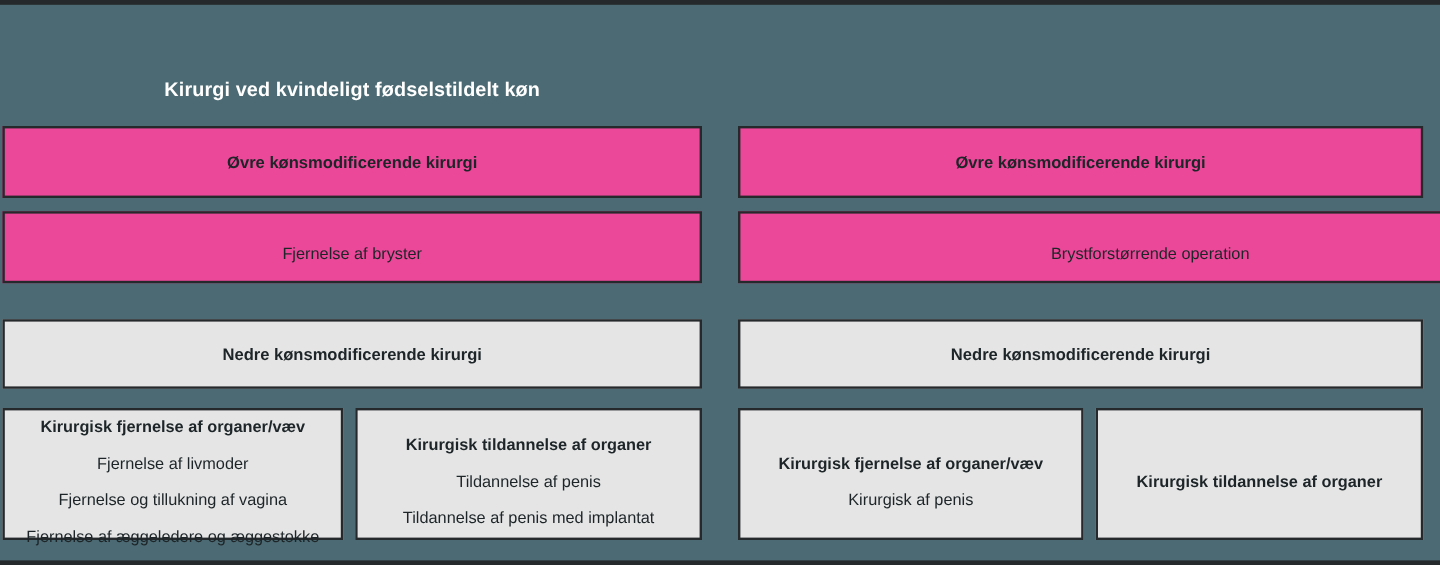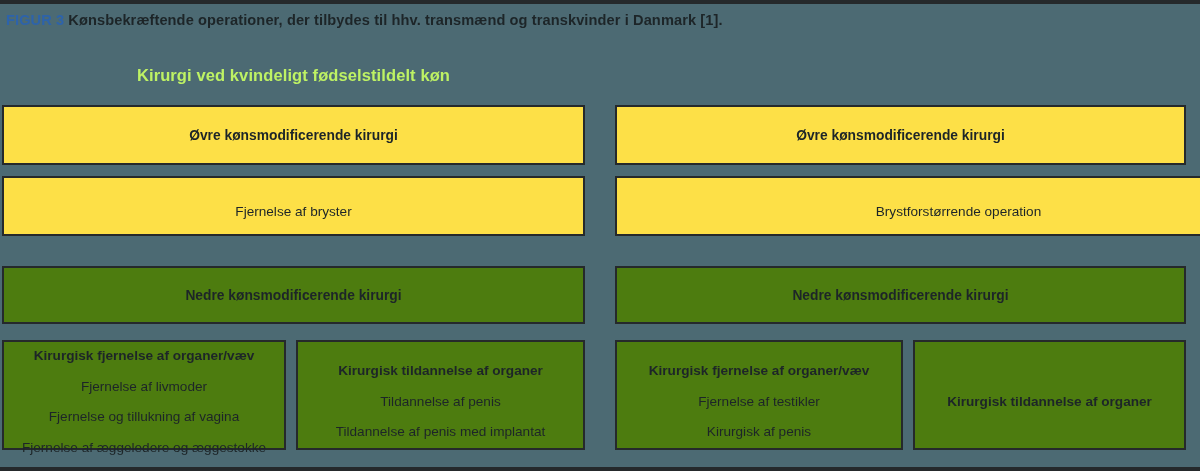--- a/index.html
+++ b/index.html
@@ -47,40 +47,40 @@
   }
   
   .col-header {
     position: absolute;
     top: 63px;
     height: 24px;
     line-height: 24px;
     text-align: center;
     font-size: 16.5px;
     font-weight: bold;
-    color: #bef264;
+    color: #ffffff;
     letter-spacing: 0.1px;
   }
   #hdr-left  { left: 2px;   width: 583px; }
   #hdr-right { left: 615px; width: 571px; }
 
   
   .box {
     position: absolute;
-    background: #fde047;
+    background: #ec4899;
     border: 2px solid #25292b;
     box-sizing: border-box;
     display: flex;
     flex-direction: column;
     align-items: center;
     justify-content: center;
     color: #1d2528;
     text-align: center;
   }
-  .box.light { background: #4d7c0f; }
+  .box.light { background: #e5e5e5; }
 
   .box .line {
     font-size: 13.6px;
     line-height: 19.5px;
     font-weight: normal;
     white-space: nowrap;
     margin-top: 11px;
   }
   .box .line.head {
     font-weight: bold;
@@ -114,23 +114,20 @@
     box-sizing: border-box;
   }
 </style>
 </head>
 <body>
 
 <div id="figure-root">
 
   <div class="rule-top"></div>
 
-  <div class="caption">
-    <span class="figlabel">FIGUR 3</span><span>Kønsbekræftende operationer, der tilbydes til hhv. transmænd og transkvinder i Danmark [1].</span>
-  </div>
 
   <div class="col-header" id="hdr-left">Kirurgi ved kvindeligt fødselstildelt køn</div>
 
   <div class="box" id="l-upper-title">
     <div class="title-only">Øvre kønsmodificerende kirurgi</div>
   </div>
 
   <div class="box" id="l-upper-item">
     <div class="line">Fjernelse af bryster</div>
   </div>
@@ -164,21 +161,20 @@
     <div class="line">Brystforstørrende operation</div>
   </div>
 
   <div class="box light" id="r-lower-title">
     <div class="title-only">Nedre kønsmodificerende kirurgi</div>
   </div>
 
   <div class="box light" id="r-lower-rm">
     <div class="stack">
       <div class="line head">Kirurgisk fjernelse af organer/væv</div>
-      <div class="line">Fjernelse af testikler</div>
       <div class="line">Kirurgisk af penis</div>
     </div>
   </div>
 
   <div class="box light" id="r-lower-cr">
     <div class="stack">
       <div class="line head">Kirurgisk tildannelse af organer</div>
     </div>
   </div>
 

